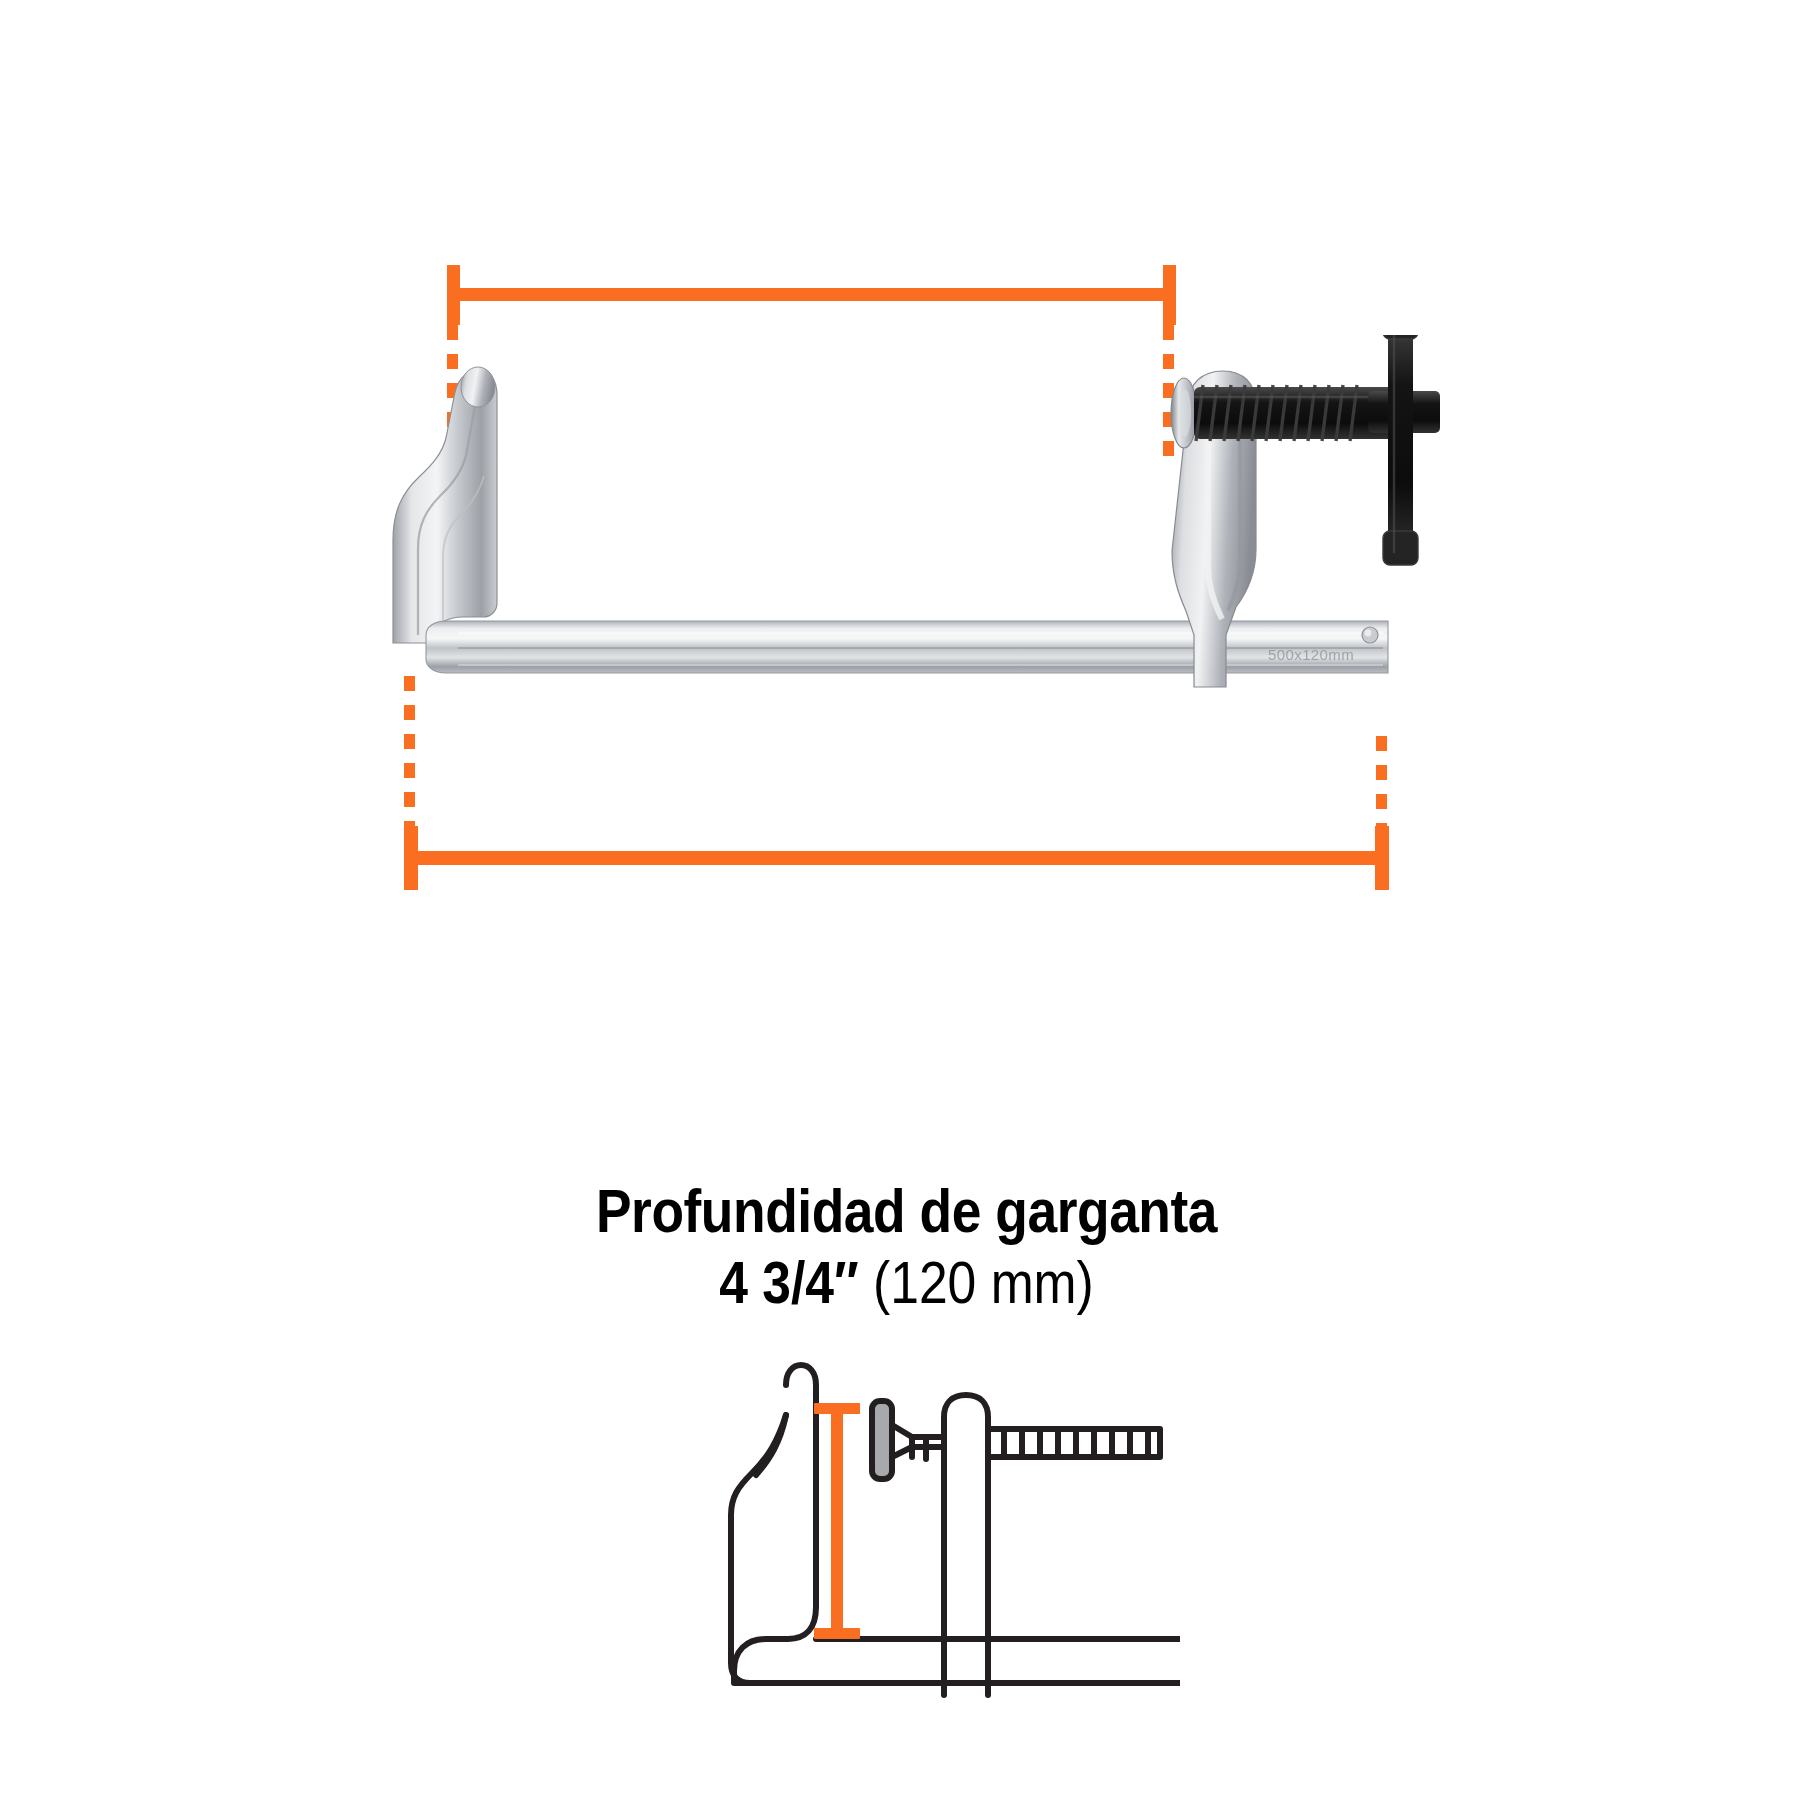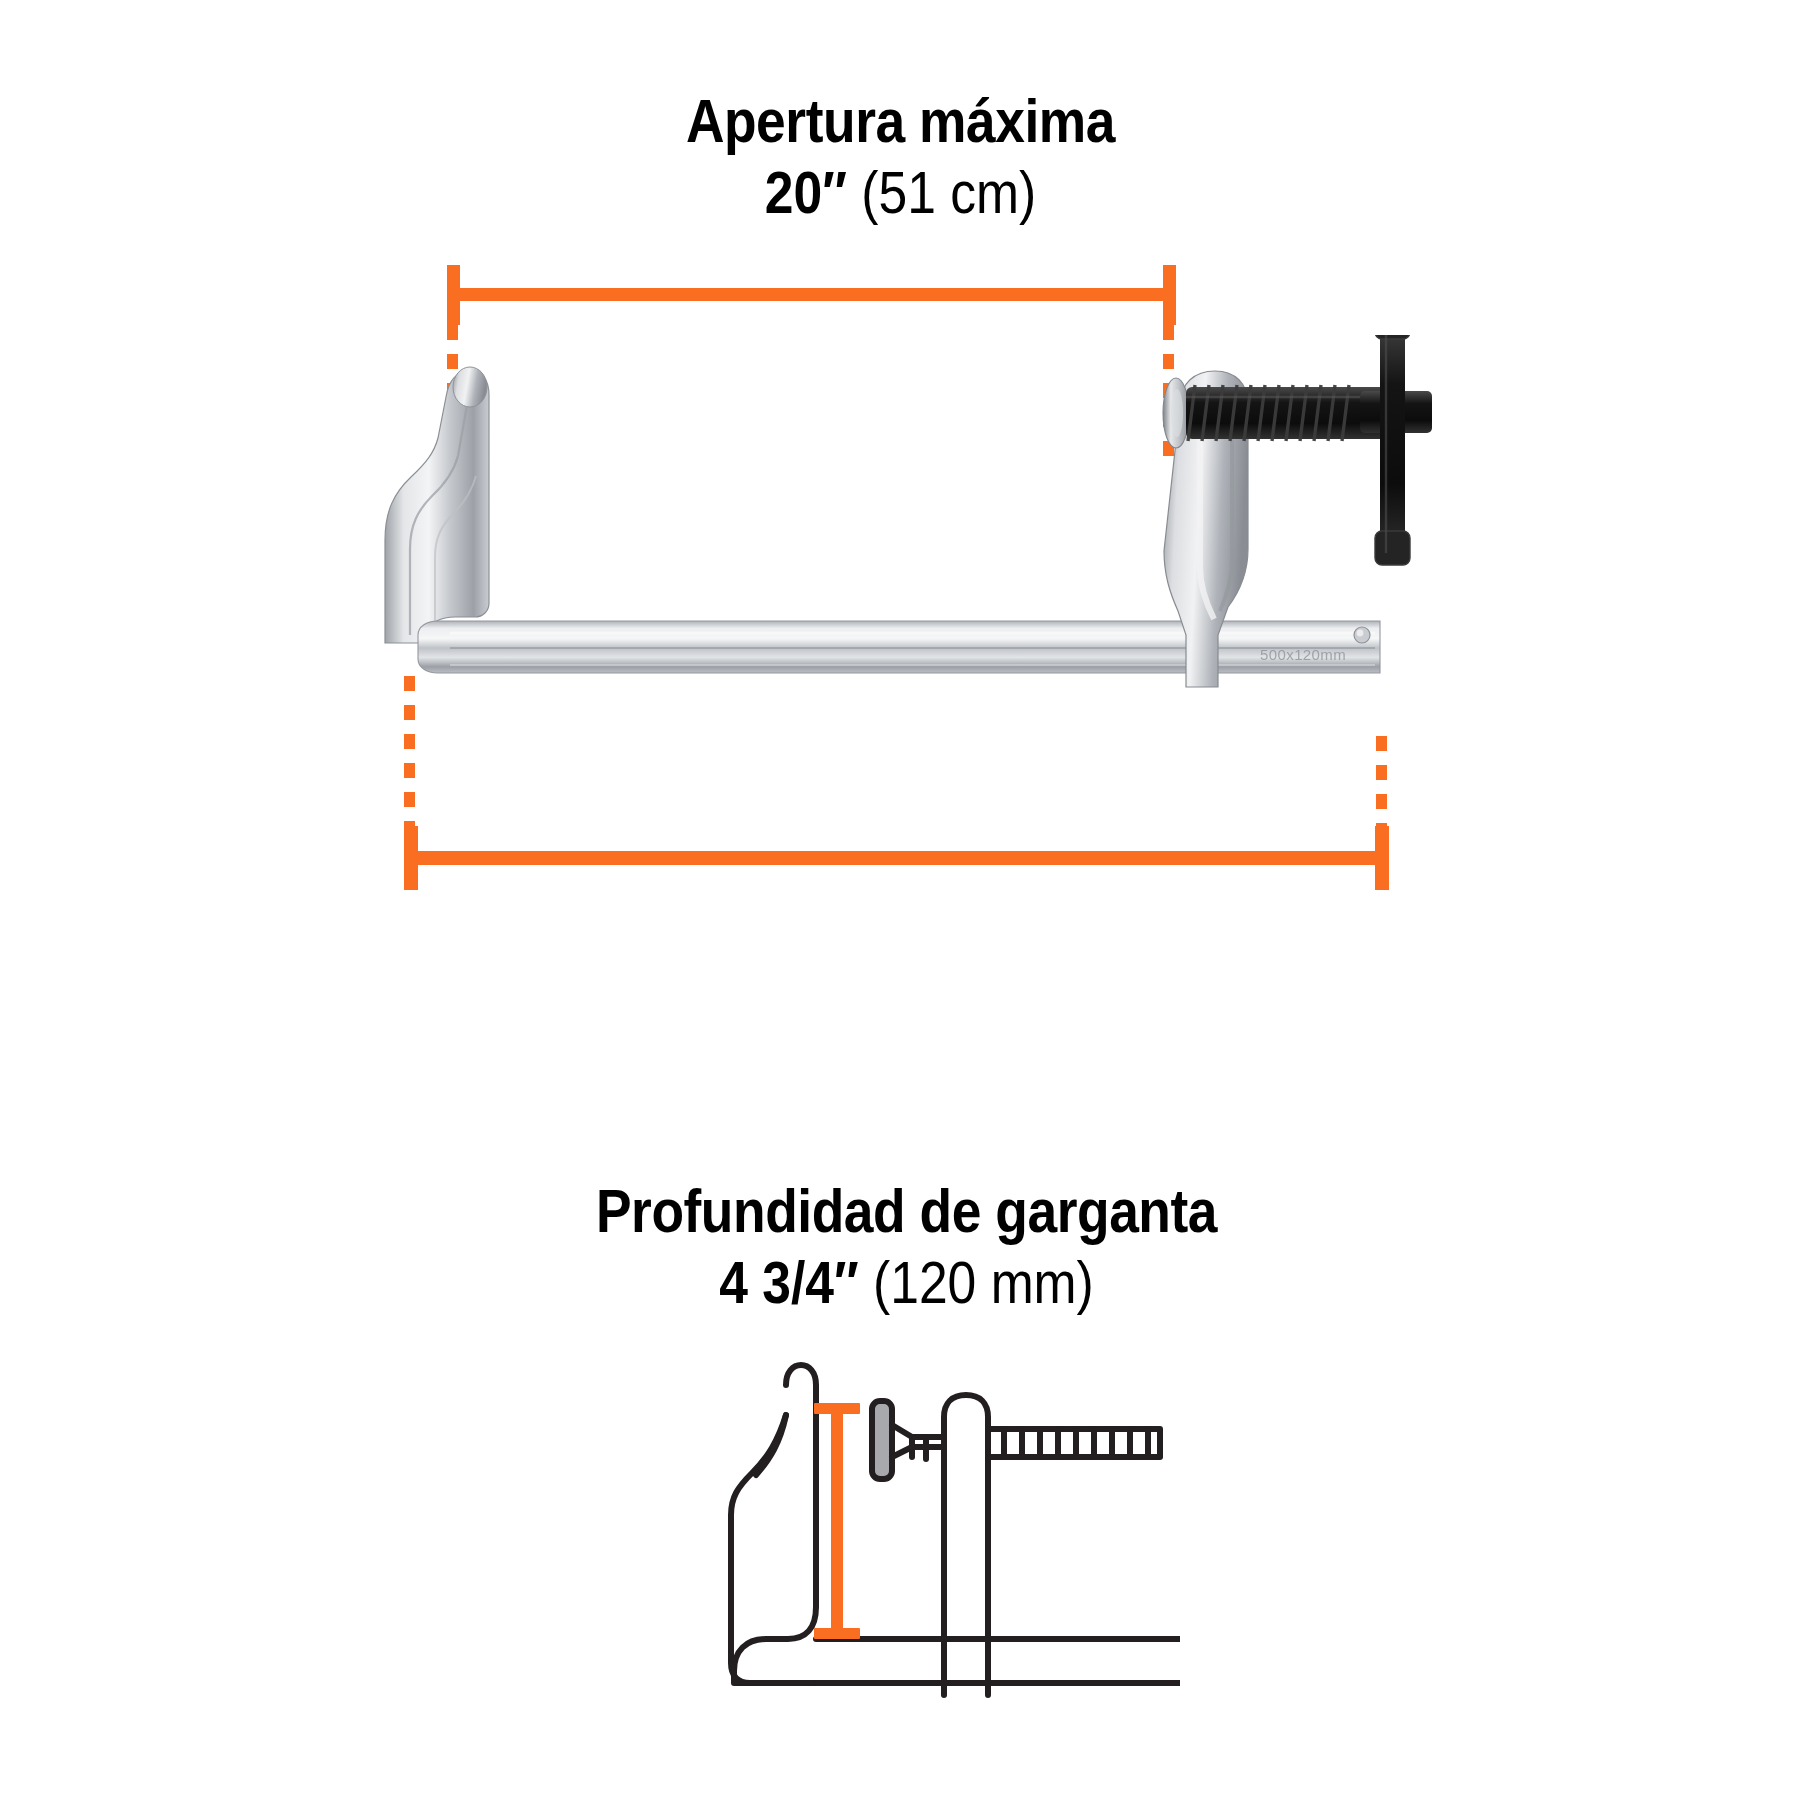--- a/index.html
+++ b/index.html
@@ -62,39 +62,32 @@
   #lead-apertura-r{left:1163px;top:325px;height:135px;}
 
   
   #dim-largo-line{left:404px;top:851px;width:985px;height:14px;}
   #dim-largo-tick-l{left:404px;top:826px;width:14px;height:64px;}
   #dim-largo-tick-r{left:1375px;top:826px;width:14px;height:64px;}
   #lead-largo-l{left:404px;top:676px;height:152px;}
   #lead-largo-r{left:1376px;top:736px;height:92px;}
 
   
-  #clamp-photo{position:absolute;left:380px;top:335px;width:1080px;height:390px;}
+  #clamp-photo{position:absolute;left:388px;top:335px;width:1080px;height:390px;}
   #clamp-photo svg{display:block;width:100%;height:100%;}
 
   
   #schematic{position:absolute;left:700px;top:1345px;width:480px;height:420px;}
   #schematic svg{display:block;width:100%;height:100%;}
 </style>
 </head>
 <body>
 
 <div id="stage">
 
-  <div class="cap" id="cap-apertura">
-    <div class="t1">Apertura máxima</div>
-    <div class="t2">
-      <span class="num">20″</span>
-      <span class="paren">(51 cm)</span>
-    </div>
-  </div>
 
   <div class="dimline" id="dim-apertura-line" style="--accent:#F96E21"></div>
   <div class="tick" id="dim-apertura-tick-l" style="--accent:#F96E21"></div>
   <div class="tick" id="dim-apertura-tick-r" style="--accent:#F96E21"></div>
   <div class="leader" id="lead-apertura-l" style="--accent:#F96E21"></div>
   <div class="leader" id="lead-apertura-r" style="--accent:#F96E21"></div>
 
   <div id="clamp-photo">
     <svg viewBox="0 0 1080 390" xmlns="http://www.w3.org/2000/svg">
       <defs>

